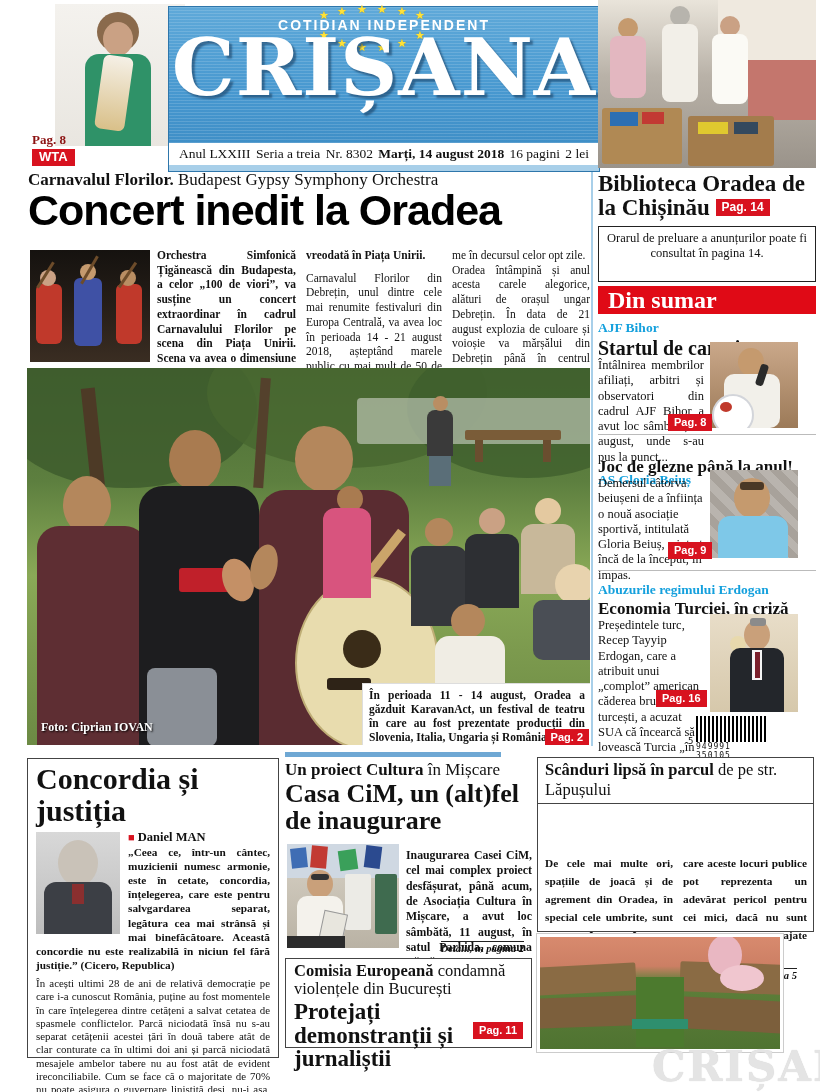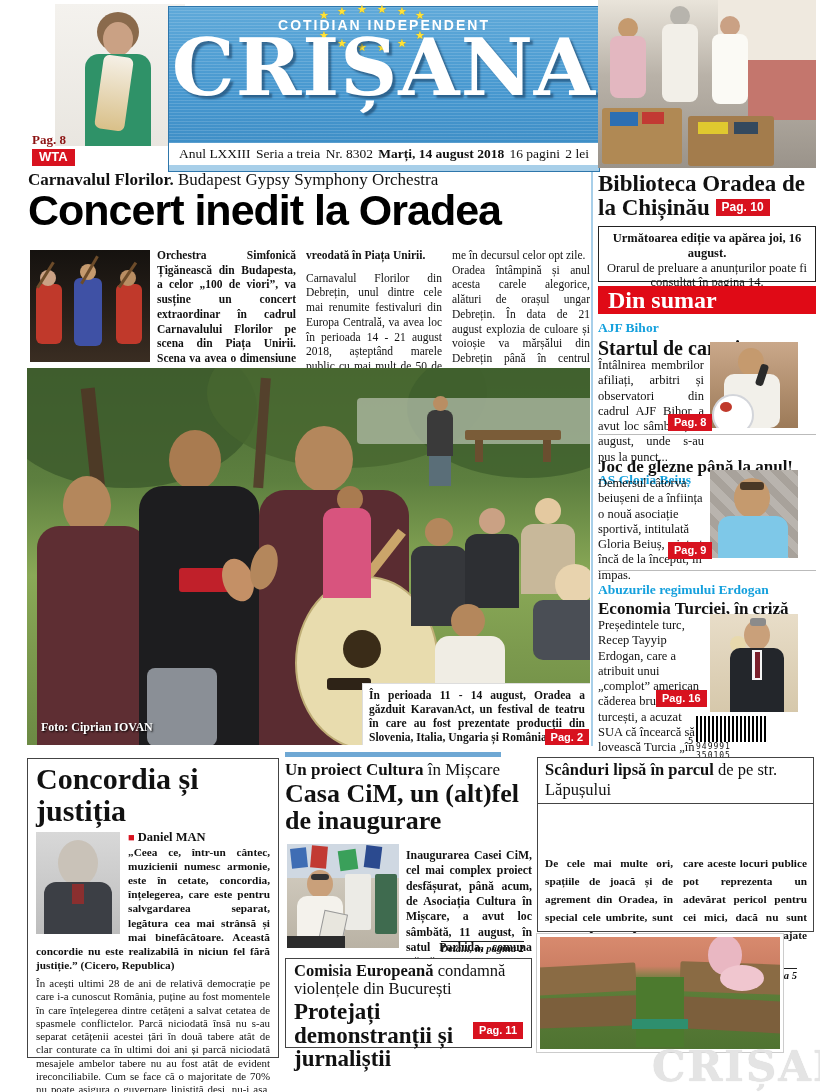--- a/index.html
+++ b/index.html
@@ -192,25 +192,24 @@
     <div class="capbox" style="left:336px;top:316px;width:216px;">
       <span>În perioada 11 - 14 august, Oradea a găzduit KaravanAct, un festival de teatru în care au fost prezentate producții din Slovenia, Italia, Ungaria și România.</span>
       <span class="badge" style="position:absolute;right:2px;bottom:2px;">Pag. 2</span>
     </div>
   </div>
 
   <div class="abs" style="left:591px;top:172px;width:2px;height:574px;background:#a8cfe9;"></div>
 
   <div class="abs" style="left:598px;top:172px;width:218px;font-weight:bold;font-size:23px;line-height:1.05;">
     <span>Biblioteca Oradea de la Chișinău</span>
-    <span class="badge" style="font-size:12px;vertical-align:4px;">Pag. 10</span>
+    <span class="badge" style="font-size:12px;vertical-align:4px;">Pag. 14</span>
   </div>
 
   <div class="borderbox" style="left:598px;top:226px;width:218px;height:56px;padding:4px 6px;text-align:center;font-size:12.5px;line-height:1.18;">
-    <div style="font-weight:bold;">Următoarea ediție va apărea joi, 16 august.</div>
     <div>Orarul de preluare a anunțurilor poate fi consultat în pagina 14.</div>
   </div>
 
   <div id="dinsumar">Din sumar</div>
 
   <div class="abs kickerblue sb-item-kicker" style="left:598px;top:320px;">AJF Bihor</div>
   <div class="abs sb-item-head" style="left:598px;top:336px;width:218px;font-size:20px;">Startul de campionat</div>
   <div class="abs sb-item-body justify" style="left:598px;top:358px;width:106px;">Întâlnirea membrilor afiliați, arbitri și observatori din cadrul AJF Bihor a avut loc sâmbătă, 11 august, unde s-au pus la punct...</div>
   <div class="photo" style="left:710px;top:342px;width:88px;height:86px;background:linear-gradient(180deg,#caa88a,#9c7a58);">
     <div class="blob" style="left:28px;top:6px;width:26px;height:28px;background:#c59a6e;"></div>

